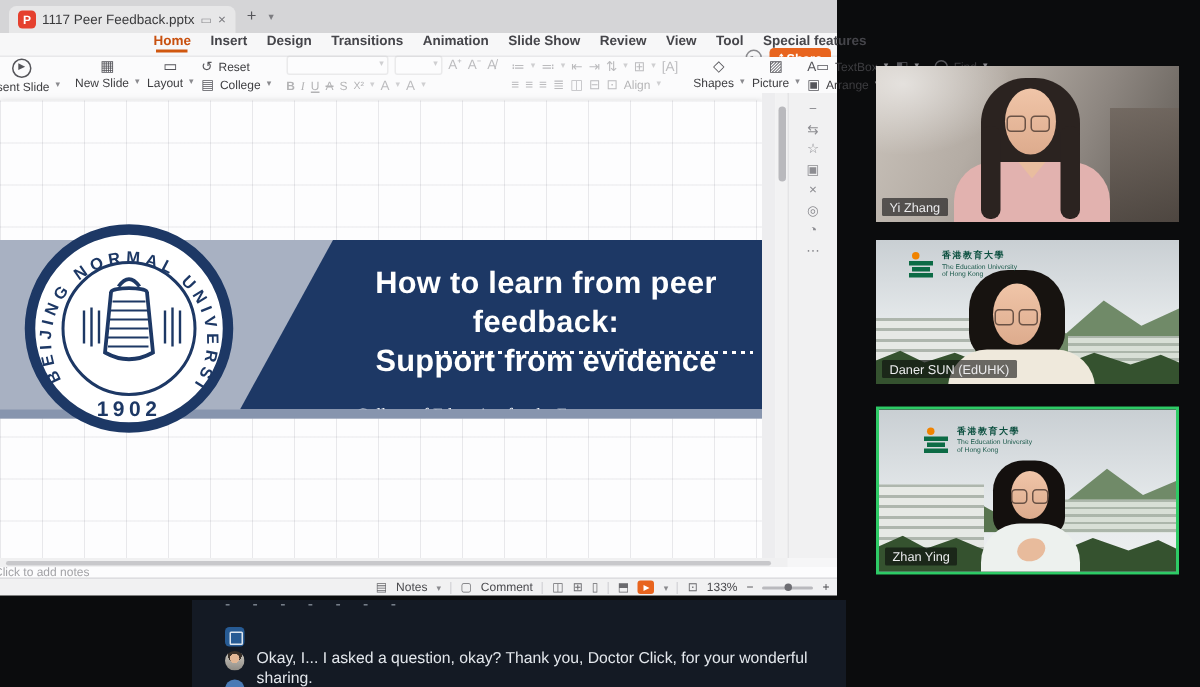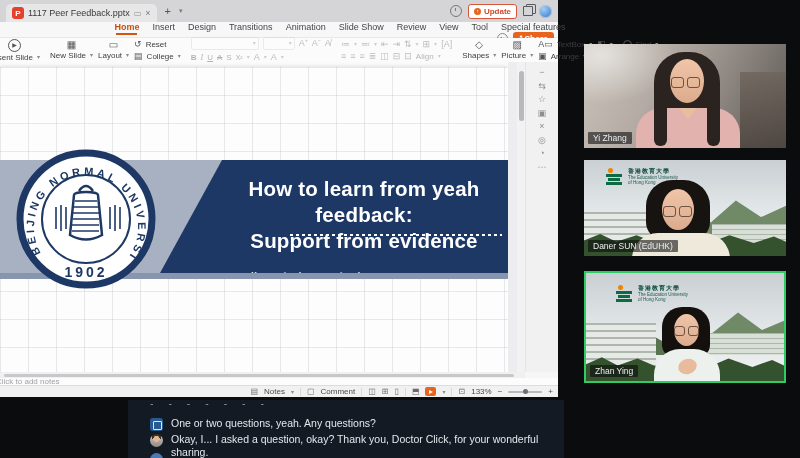--- a/index.html
+++ b/index.html
@@ -30,21 +30,21 @@
   #update-btn .lbl{font-size:8px;color:#cf4a2a;font-weight:bold;}
   .restore-icon{width:8px;height:8px;border:1px solid #59595e;border-radius:1px;position:relative;background:#d5d5d7;}
   .restore-icon::before{content:"";position:absolute;left:2px;top:-3px;width:8px;height:8px;border:1px solid #59595e;border-radius:1px;}
   .restore-icon::after{content:"";position:absolute;left:-1px;top:-1px;width:8px;height:8px;background:#d5d5d7;border:1px solid #59595e;border-radius:1px;}
   .avatar-circle{width:13px;height:13px;border-radius:50%;background:radial-gradient(circle at 35% 30%,#9ed1f5,#2a6fd0);box-shadow:0 0 0 1px #b9c9da inset;}
 
   
   #menubar{position:absolute;left:0;top:22px;width:558px;height:15px;background:#f7f7f8;
            display:flex;align-items:center;border-bottom:1px solid #e8e8ea;flex-direction:column;}
   #menus{display:flex;align-items:center;gap:13px;margin-left:122px;}
-  .menu{font-size:9px;color:#45454a;white-space:nowrap;}
+  .menu{font-size:9px;color:#45454a;white-space:nowrap;font-weight:bold;}
   .menu.active{color:#c8500f;font-weight:bold;position:relative;}
   .menu.active::after{content:"";position:absolute;left:2px;right:2px;bottom:-3px;height:2px;background:#d0570f;}
   #menubar-right{margin-left:auto;display:flex;align-items:center;gap:5px;padding-right:4px;}
   .sync-icon{width:9px;height:9px;border:1px solid #8a8a8e;border-radius:50%;font-size:6px;color:#8a8a8e;display:flex;align-items:center;justify-content:center;}
   #share-btn{display:flex;align-items:center;gap:2px;height:13px;padding:0 6px;border-radius:3px;
              background:#e8641e;color:#fff;font-size:8.5px;font-weight:bold;}
 
   
   #toolbar{position:absolute;left:0;top:38px;width:558px;height:24px;background:#fbfbfc;
            border-bottom:1px solid #e3e3e5;display:flex;align-items:center;font-size:8px;color:#3d3d40;}
@@ -163,29 +163,20 @@
 
     <div id="titlebar">
       <div id="tab">
         <span class="pp-icon">P</span>
         <span class="tab-title">1117 Peer Feedback.pptx</span>
         <span class="tab-mini">▭</span>
         <span class="tab-x">×</span>
       </div>
       <span class="tb-btn">+</span>
       <span class="tb-btn" style="font-size:7px;color:#7c7c80">▾</span>
-      <div id="titlebar-right">
-        <span class="hist-icon"></span>
-        <div id="update-btn">
-          <span class="dot">↑</span>
-          <span class="lbl">Update</span>
-        </div>
-        <span class="restore-icon"></span>
-        <span class="avatar-circle"></span>
-      </div>
     </div>
 
     <div id="menubar">
       <div id="menus">
         <span class="menu active">Home</span>
         <span class="menu">Insert</span>
         <span class="menu">Design</span>
         <span class="menu">Transitions</span>
         <span class="menu">Animation</span>
         <span class="menu">Slide Show</span>
@@ -354,21 +345,21 @@
         </div>
       </div>
     </div>
 
     <div id="canvas">
       <div id="slide">
         <div id="band"></div>
         <div id="band-edge"></div>
         <div id="navy">
           <div id="slide-titles">
-            <div>How to learn from yeah feedback:</div>
+            <div>How to learn from peer feedback:</div>
             <div>Support from evidence</div>
           </div>
           <div id="dashline"></div>
           <div id="credits">
             <div>College of Education for the Future</div>
             <div>Zhang Yi   yizhan_g@bnu.edu.cn</div>
           </div>
         </div>
         <svg id="seal" viewBox="0 0 140 140">
           <circle cx="70" cy="70" r="66" fill="#ffffff" stroke="#1d3865" stroke-width="7"></circle>
@@ -517,21 +508,20 @@
     <div style="position:absolute;left:92px;top:86px;width:19px;height:15px;border-radius:50%;background:#e8bb9c;transform:rotate(-18deg);"></div>
     <span class="name-tag">Zhan Ying</span>
   </div>
 
   <div id="captions">
     <div id="cap-frag" class="cap-row">
       <span>‐ ‐ ‐ ‐ ‐ ‐ ‐</span>
     </div>
     <div id="cap-row-b" class="cap-row">
       <span class="cap-av sq"></span>
-      <span>One or two questions, yeah. Any questions?</span>
     </div>
     <div id="cap-row-c" class="cap-row">
       <span class="cap-av ph"></span>
       <span>Okay, I... I asked a question, okay? Thank you, Doctor Click, for your wonderful sharing.</span>
     </div>
     <div id="cap-row-d" class="cap-row">
       <span class="cap-av bl"></span>
     </div>
   </div>
 

